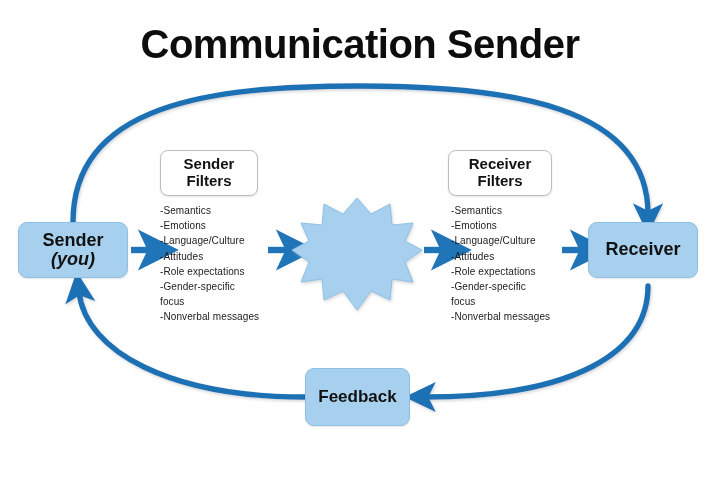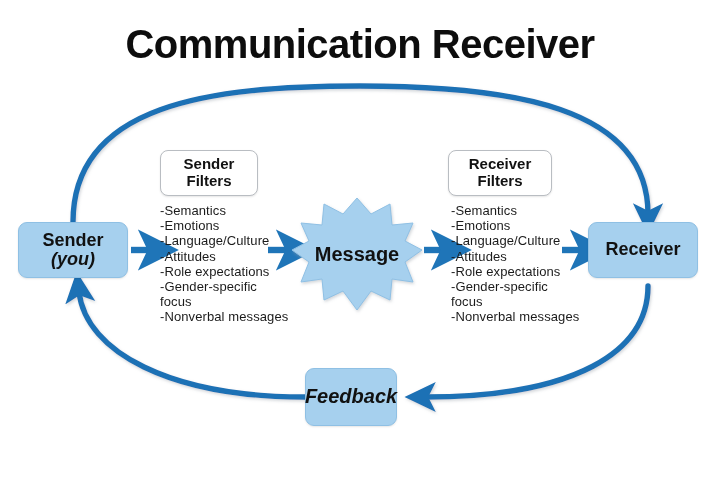--- a/index.html
+++ b/index.html
@@ -58,21 +58,21 @@
     box-shadow: 0 1px 2px rgba(0,0,0,0.10);
   }
   .node .sub {
     font-style: italic;
     font-weight: bold;
     text-align: center;
   }
 
   #node-sender  { left: 18px;  top: 222px; width: 110px; height: 56px; font-size: 18px; }
   #node-receiver{ left: 588px; top: 222px; width: 110px; height: 56px; font-size: 18px; }
-  #node-feedback{ left: 305px; top: 368px; width: 92px; height: 58px; font-size: 20px; font-style: italic; }
+  #node-feedback{ left: 305px; top: 368px; width: 105px; height: 58px; font-size: 17px; }
 
   
   #node-message {
     position: absolute;
     left: 292px;
     top: 198px;
     width: 130px;
     height: 112px;
   }
   #node-message .burst-label {
@@ -109,21 +109,21 @@
     text-align: center;
     box-shadow: 0 1px 2px rgba(0,0,0,0.10);
   }
   #filter-head-sender   { left: 160px; top: 150px; width: 98px; height: 46px; }
   #filter-head-receiver { left: 448px; top: 150px; width: 104px; height: 46px; }
 
   
   .filter-list {
     position: absolute;
     font-family: "Liberation Sans", sans-serif;
-    font-size: 13px;
+    font-size: 10px;
     line-height: 15.2px;
     color: #1b1b1b;
     letter-spacing: 0.1px;
     white-space: nowrap;
   }
   #filter-list-sender   { left: 160px; top: 203px; }
   #filter-list-receiver { left: 451px; top: 203px; }
   .filter-list div { height: 15.2px; }
 </style>
 </head>
@@ -171,30 +171,27 @@
 
     <g filter="url(#softShadow)">
       <path d="M 357 198
                L 371 214 L 390 204 L 392 225 L 413 223 L 405 241 L 422 250
                L 405 262 L 413 282 L 392 279 L 390 300 L 371 291 L 357 310
                L 343 291 L 324 300 L 322 279 L 301 282 L 309 262 L 292 250
                L 309 241 L 301 223 L 322 225 L 324 204 L 343 214 Z" fill="#a6d0ee" stroke="#8fc0e4" stroke-width="1"></path>
     </g>
   </svg>
 
-  <div class="title">Communication Receiver</div>
+  <div class="title">Communication Sender</div>
 
   <div class="node" id="node-sender">
     <span>Sender</span>
     <span class="sub">(you)</span>
   </div>
 
-  <div id="node-message">
-    <div class="burst-label">Message</div>
-  </div>
 
   <div class="node" id="node-receiver">
     <span>Receiver</span>
   </div>
 
   <div class="node" id="node-feedback">
     <span>Feedback</span>
   </div>
 
   <div class="filter-head" id="filter-head-sender">

